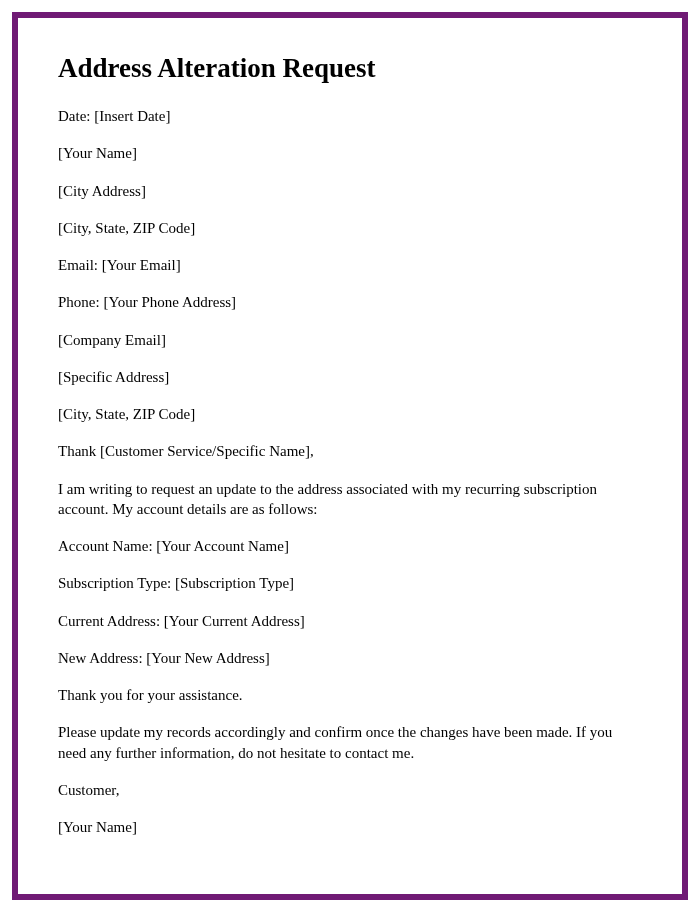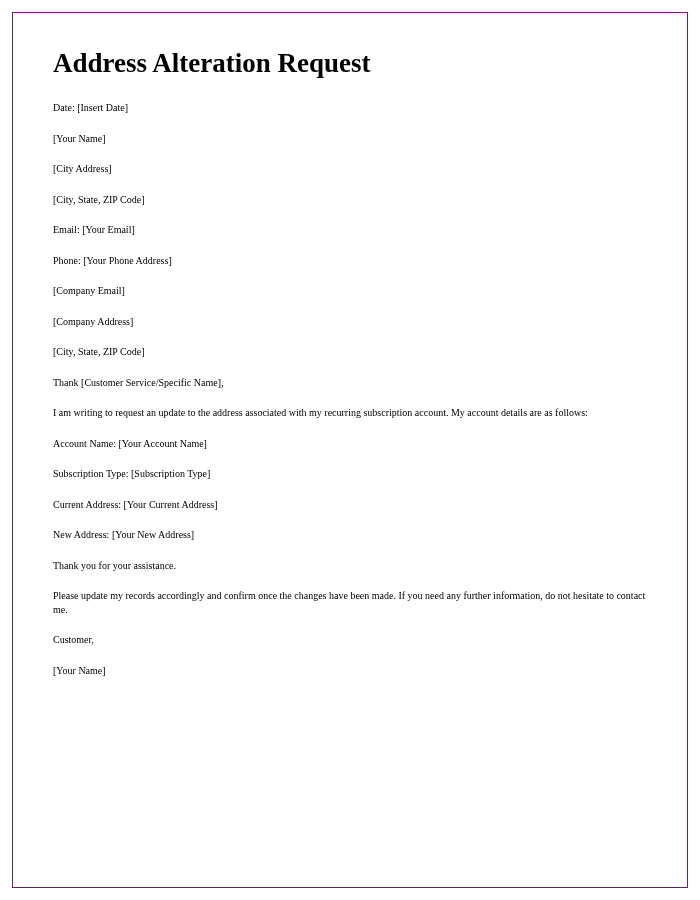--- a/index.html
+++ b/index.html
@@ -7,51 +7,51 @@
       padding: 0;
       box-sizing: border-box;
     }
     body {
       font-family: 'Times New Roman', Times, serif;
       background: #ffffff;
       padding: 12px;
       width: 700px;
     }
     .document {
-      border: 1px solid #701a75;
+      border: 6px solid #701a75;
       padding: 35px 40px 40px 40px;
       min-height: 876px;
       background: #ffffff;
     }
     h1 {
       font-size: 27px;
       font-weight: bold;
       margin-bottom: 22px;
       color: #000000;
     }
     p {
-      font-size: 10px;
+      font-size: 15px;
       line-height: 1.35;
       margin-bottom: 17px;
       color: #000000;
     }
   </style>
 </head>
 <body>
 
 <div class="document">
   <h1>Address Alteration Request</h1>
   <p>Date: [Insert Date]</p>
   <p>[Your Name]</p>
   <p>[City Address]</p>
   <p>[City, State, ZIP Code]</p>
   <p>Email: [Your Email]</p>
   <p>Phone: [Your Phone Address]</p>
   <p>[Company Email]</p>
-  <p>[Company Address]</p>
+  <p>[Specific Address]</p>
   <p>[City, State, ZIP Code]</p>
   <p>Thank [Customer Service/Specific Name],</p>
   <p>I am writing to request an update to the address associated with my recurring subscription account. My account details are as follows:</p>
   <p>Account Name: [Your Account Name]</p>
   <p>Subscription Type: [Subscription Type]</p>
   <p>Current Address: [Your Current Address]</p>
   <p>New Address: [Your New Address]</p>
   <p>Thank you for your assistance.</p>
   <p>Please update my records accordingly and confirm once the changes have been made. If you need any further information, do not hesitate to contact me.</p>
   <p>Customer,</p>

